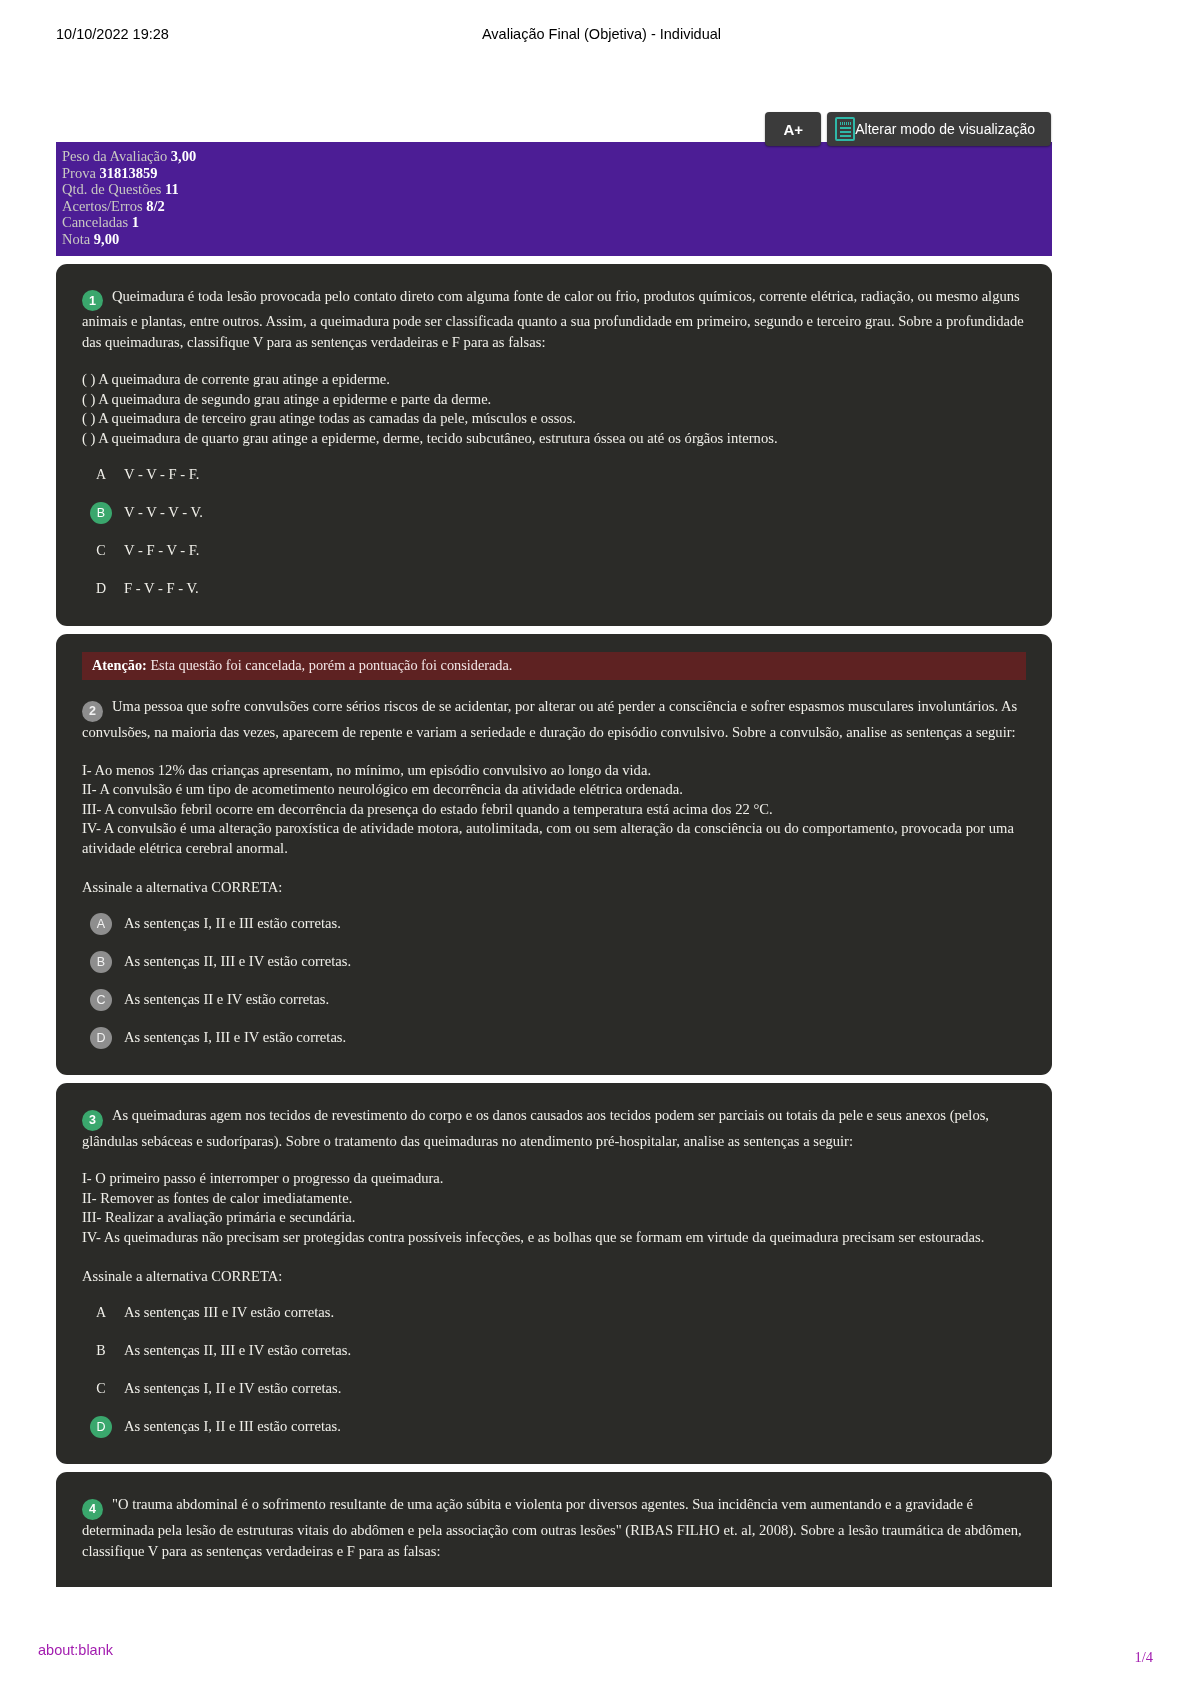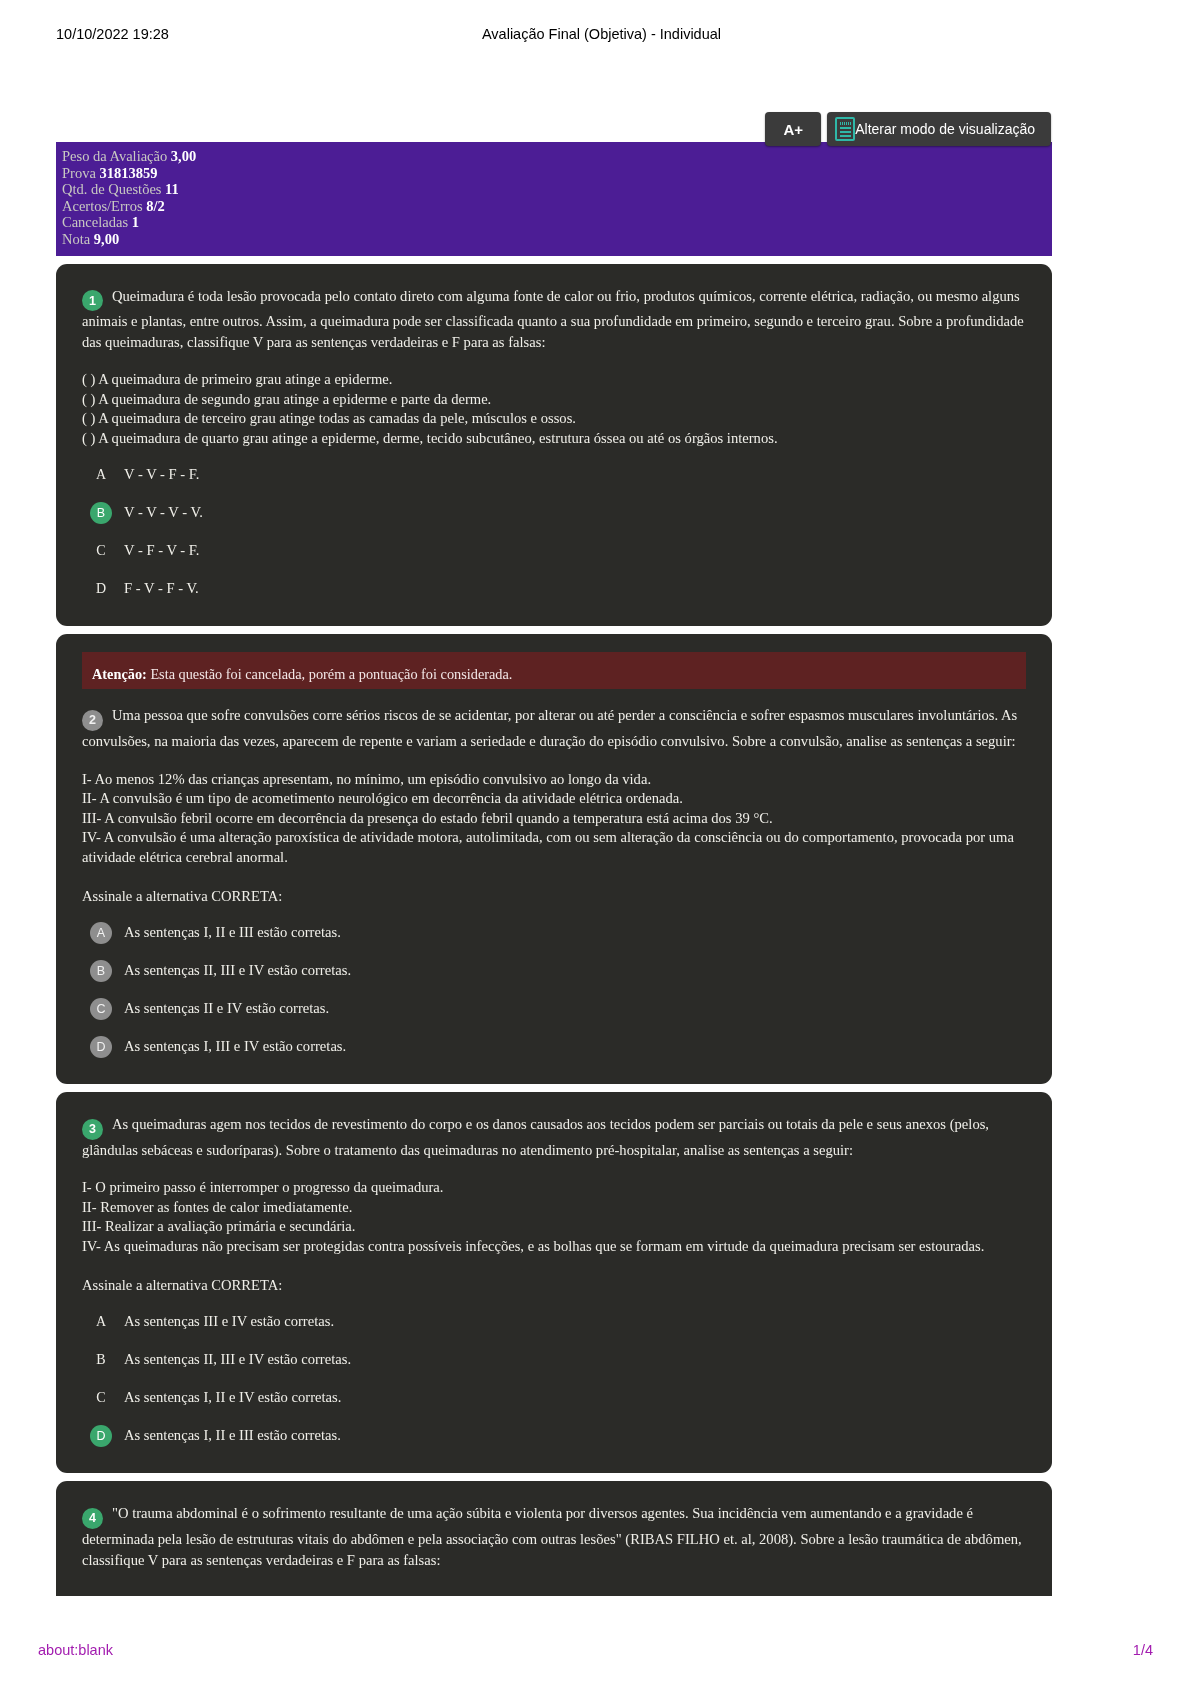--- a/index.html
+++ b/index.html
@@ -29,21 +29,21 @@
 
   .print-foot {
     position: absolute;
     bottom: 22px; left: 0; right: 0;
     height: 20px;
     font-family: "Liberation Sans", "DejaVu Sans", sans-serif;
     font-size: 14.5px;
     color: #a21caf;
   }
   .print-foot .pf-url { position: absolute; left: 38px; top: 0; }
-  .print-foot .pf-page { position: absolute; right: 38px; top: 0; }
+  .print-foot .pf-page { position: absolute; right: 38px; top: 7px; font-family: Liberation Serif, serif; }
 
   
   .toolbar {
     position: absolute;
     top: 112px; right: 140px;
     display: flex;
     align-items: stretch;
     gap: 6px;
     z-index: 20;
     font-family: "Liberation Sans", "DejaVu Sans", sans-serif;
@@ -106,21 +106,21 @@
     margin-top: 8px;
     padding: 22px 26px 26px 26px;
     color: #f0efe9;
     position: relative;
   }
 
   .cancel-banner {
     background: #5e2222;
     color: #f3e7e7;
     font-size: 14.3px;
-    padding: 14px 8px 6px 10px;
+    padding: 5px 8px 6px 10px;
     margin: -4px 0 16px 0;
     line-height: 17px;
   }
   .cancel-banner b { color: #ffffff; }
 
   .qbody {
     font-size: 14.6px;
     line-height: 20.5px;
     text-align: left;
   }
@@ -231,21 +231,21 @@
       <span>Nota</span>
       <span class="val">9,00</span>
     </div>
   </div>
 
   <div class="qcard">
     <div class="qbody">
       <span class="qnum">1</span><span>Queimadura é toda lesão provocada pelo contato direto com alguma fonte de calor ou frio, produtos químicos, corrente elétrica, radiação, ou mesmo alguns animais e plantas, entre outros. Assim, a queimadura pode ser classificada quanto a sua profundidade em primeiro, segundo e terceiro grau. Sobre a profundidade das queimaduras, classifique V para as sentenças verdadeiras e F para as falsas:</span>
     </div>
     <div class="stmt-block">
-      <div>(   ) A queimadura de primeiro grau atinge a epiderme.</div>
+      <div>(   ) A queimadura de corrente grau atinge a epiderme.</div>
       <div>(   ) A queimadura de segundo grau atinge a epiderme e parte da derme.</div>
       <div>(   ) A queimadura de terceiro grau atinge todas as camadas da pele, músculos e ossos.</div>
       <div>(   ) A queimadura de quarto grau atinge a epiderme, derme, tecido subcutâneo, estrutura óssea ou até os órgãos internos.</div>
     </div>
     <div class="options">
       <div class="opt">
         <span class="mark plain">A</span>
         <span class="otext">V - V - F - F.</span>
       </div>
       <div class="opt">
@@ -267,21 +267,21 @@
     <div class="cancel-banner">
       <b>Atenção:</b>
       <span>Esta questão foi cancelada, porém a pontuação foi considerada.</span>
     </div>
     <div class="qbody">
       <span class="qnum grey">2</span><span>Uma pessoa que sofre convulsões corre sérios riscos de se acidentar, por alterar ou até perder a consciência e sofrer espasmos musculares involuntários. As convulsões, na maioria das vezes, aparecem de repente e variam a seriedade e duração do episódio convulsivo. Sobre a convulsão, analise as sentenças a seguir:</span>
     </div>
     <div class="stmt-block">
       <div>I- Ao menos 12% das crianças apresentam, no mínimo, um episódio convulsivo ao longo da vida.</div>
       <div>II- A convulsão é um tipo de acometimento neurológico em decorrência da atividade elétrica ordenada.</div>
-      <div>III- A convulsão febril ocorre em decorrência da presença do estado febril quando a temperatura está acima dos 39 °C.</div>
+      <div>III- A convulsão febril ocorre em decorrência da presença do estado febril quando a temperatura está acima dos 22 °C.</div>
       <div>IV- A convulsão é uma alteração paroxística de atividade motora, autolimitada, com ou sem alteração da consciência ou do comportamento, provocada por uma atividade elétrica cerebral anormal.</div>
     </div>
     <div class="prompt">Assinale a alternativa CORRETA:</div>
     <div class="options">
       <div class="opt">
         <span class="mark sel-grey">A</span>
         <span class="otext">As sentenças I, II e III estão corretas.</span>
       </div>
       <div class="opt">
         <span class="mark sel-grey">B</span>

